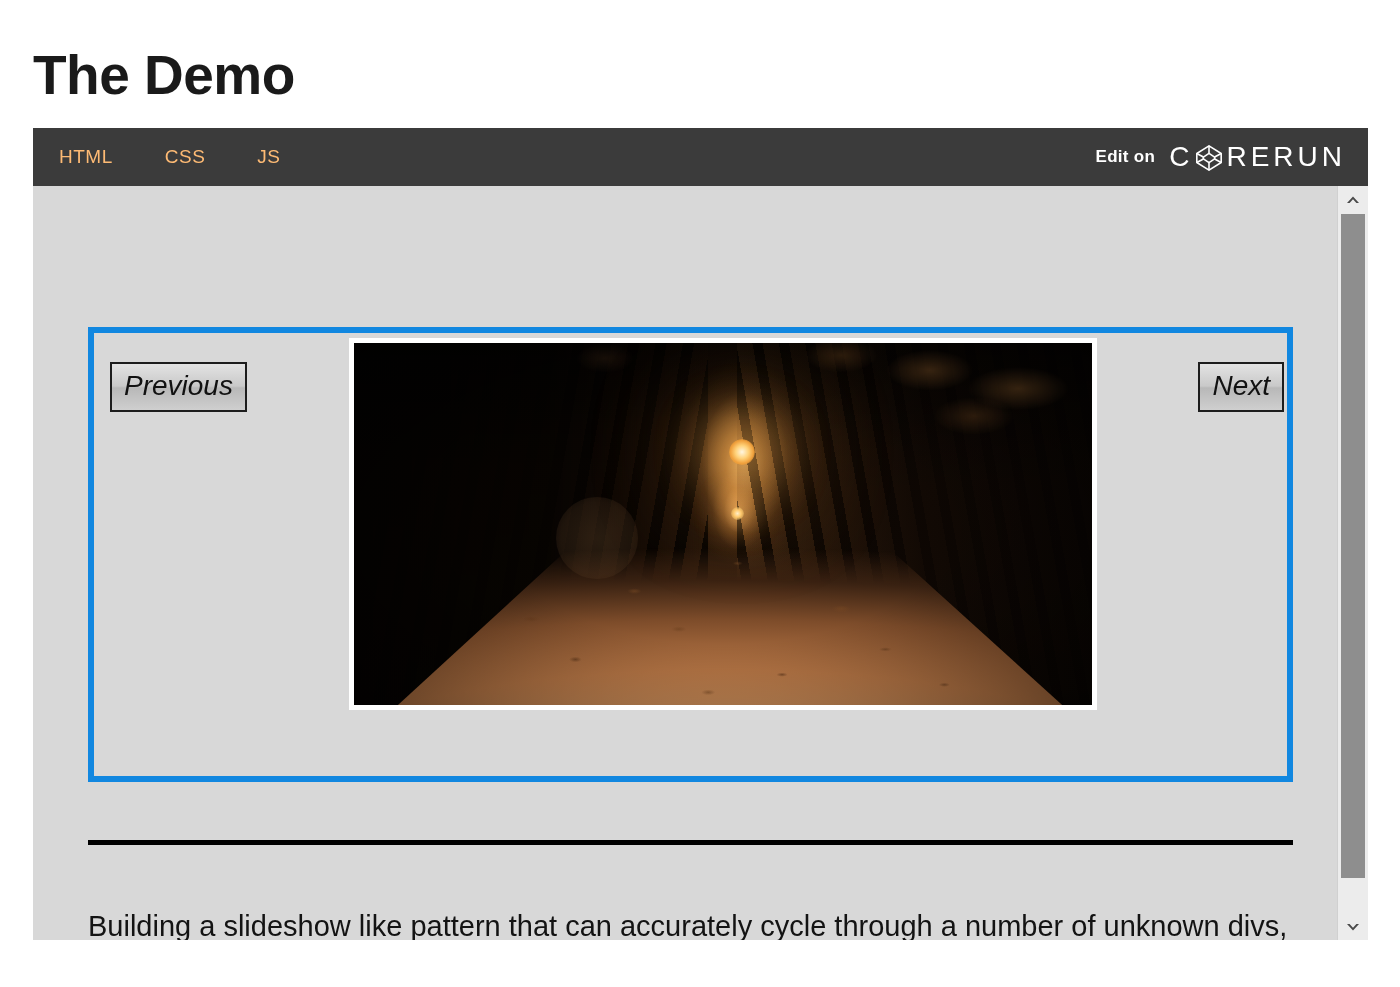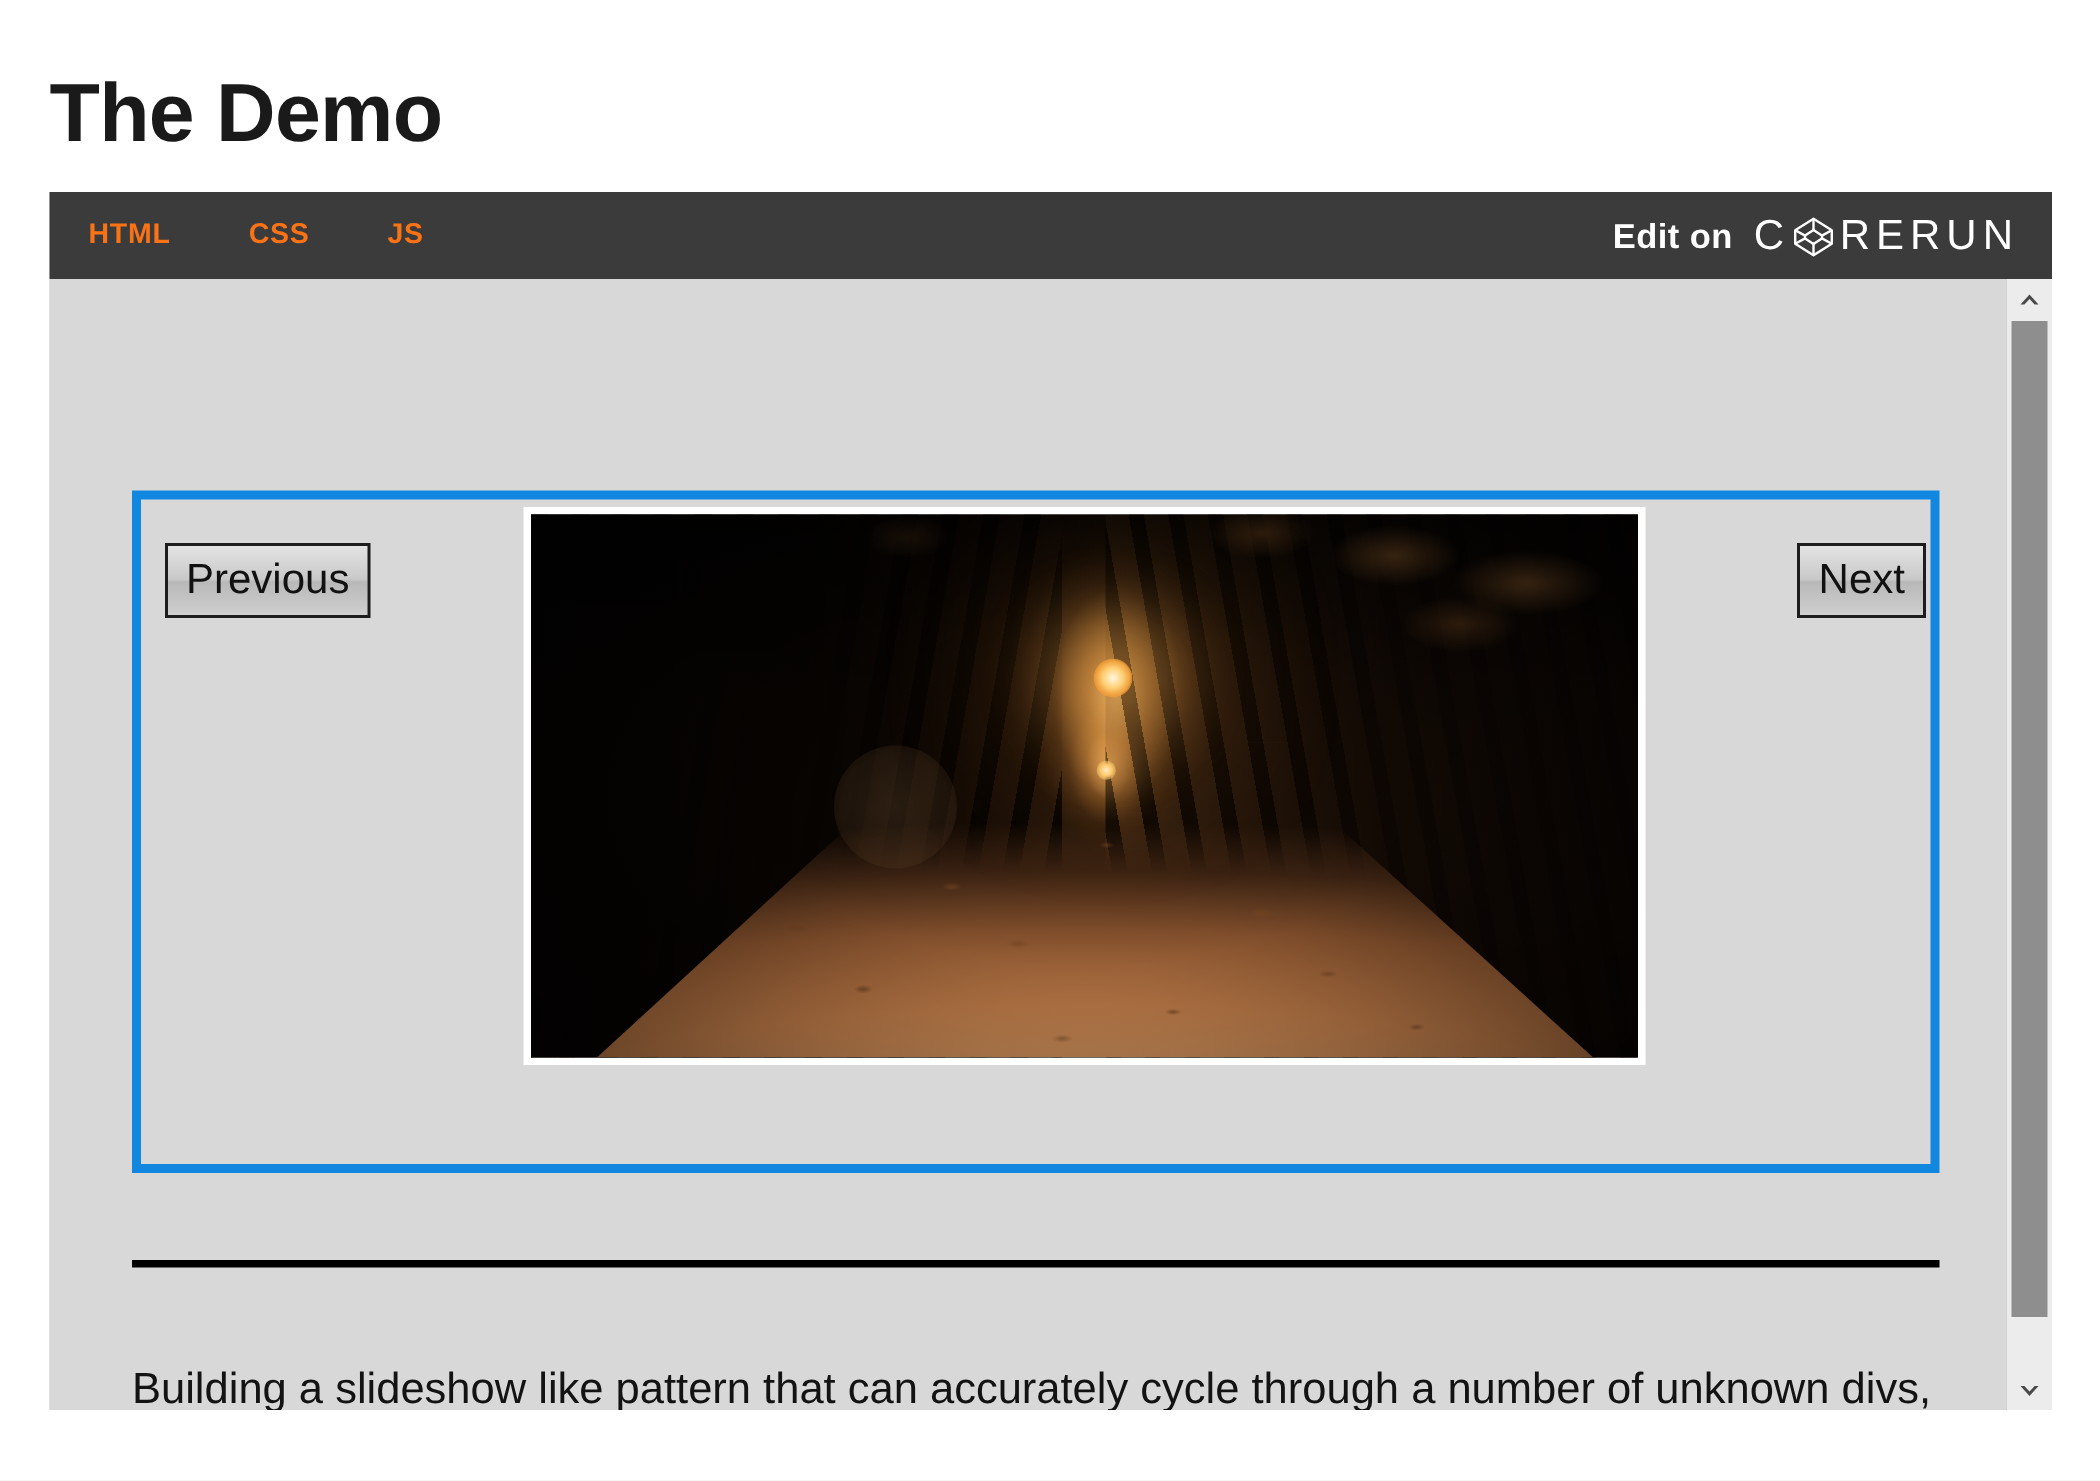--- a/index.html
+++ b/index.html
@@ -49,23 +49,23 @@
     box-sizing: border-box;
   }
   .tabs {
     display: flex;
     align-items: stretch;
   }
   .tab {
     display: flex;
     align-items: center;
     justify-content: center;
-    color: #f97316;
+    color: #fdba74;
     font-size: 19px;
-    font-weight: 700;
+    font-weight: 400;
     letter-spacing: 0.5px;
     padding: 0 26px;
     min-width: 52px;
     box-sizing: border-box;
     cursor: pointer;
     user-select: none;
   }
   .tab.active {
     background: #b6b6b6;
     color: #1f1f1f;
@@ -89,21 +89,21 @@
 
   .edit-on {
     display: flex;
     align-items: center;
     padding-right: 22px;
     gap: 14px;
     cursor: pointer;
   }
   .edit-on-label {
     color: #ffffff;
-    font-size: 23px;
+    font-size: 17px;
     font-weight: 700;
     letter-spacing: 0.3px;
   }
   .codepen-logo {
     display: flex;
     align-items: center;
     color: #ffffff;
     font-size: 28px;
     font-weight: 400;
     letter-spacing: 4px;
@@ -193,20 +193,21 @@
     margin-top: 29px;
     background: linear-gradient(to bottom, #e3e3e3 0%, #c9c9c9 48%, #b8b8b8 52%, #cfcfcf 100%);
     border: 2px solid #1d1d1d;
     color: #111111;
     font-family: "Liberation Sans", sans-serif;
     font-size: 28px;
     line-height: 1;
     padding: 8px 12px 10px 12px;
     cursor: pointer;
     box-sizing: border-box;
+    font-style: italic;
   }
   .nav-prev { margin-left: 16px; }
   .nav-next { margin-right: 3px; }
 
   .slide-figure {
     margin-top: 5px;
     background: #ffffff;
     padding: 5px;
     box-sizing: border-box;
     width: 748px;

